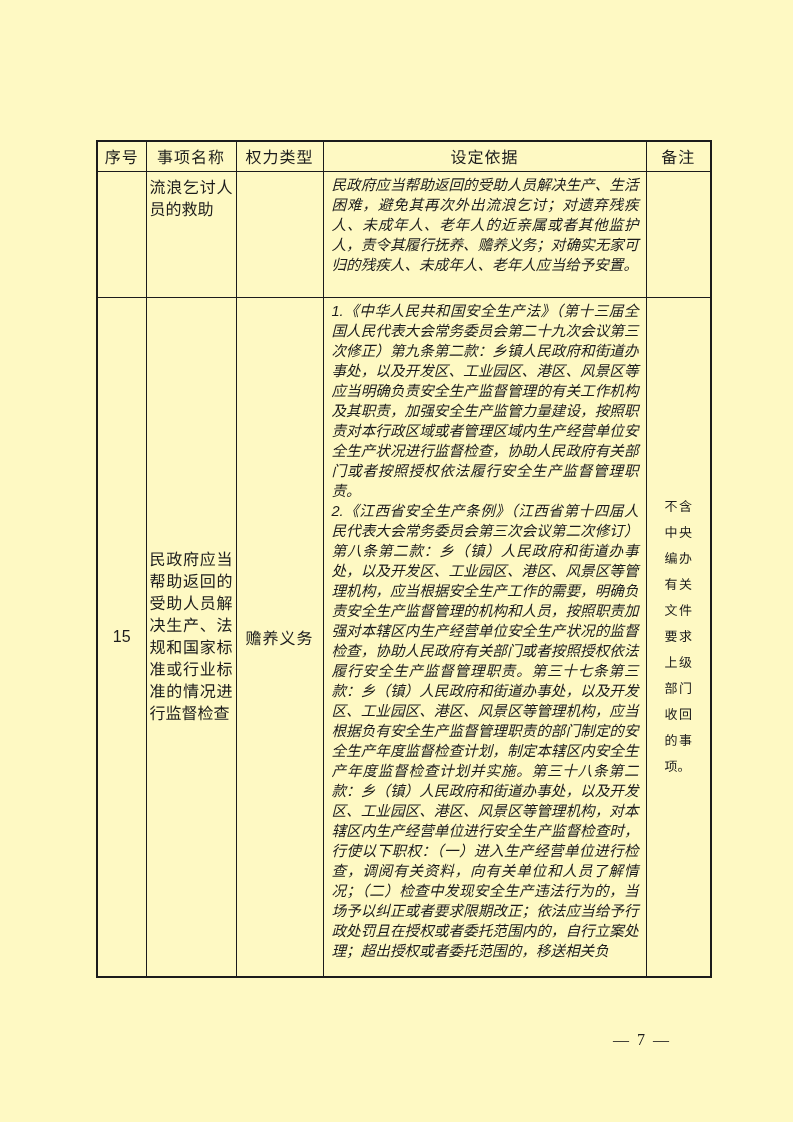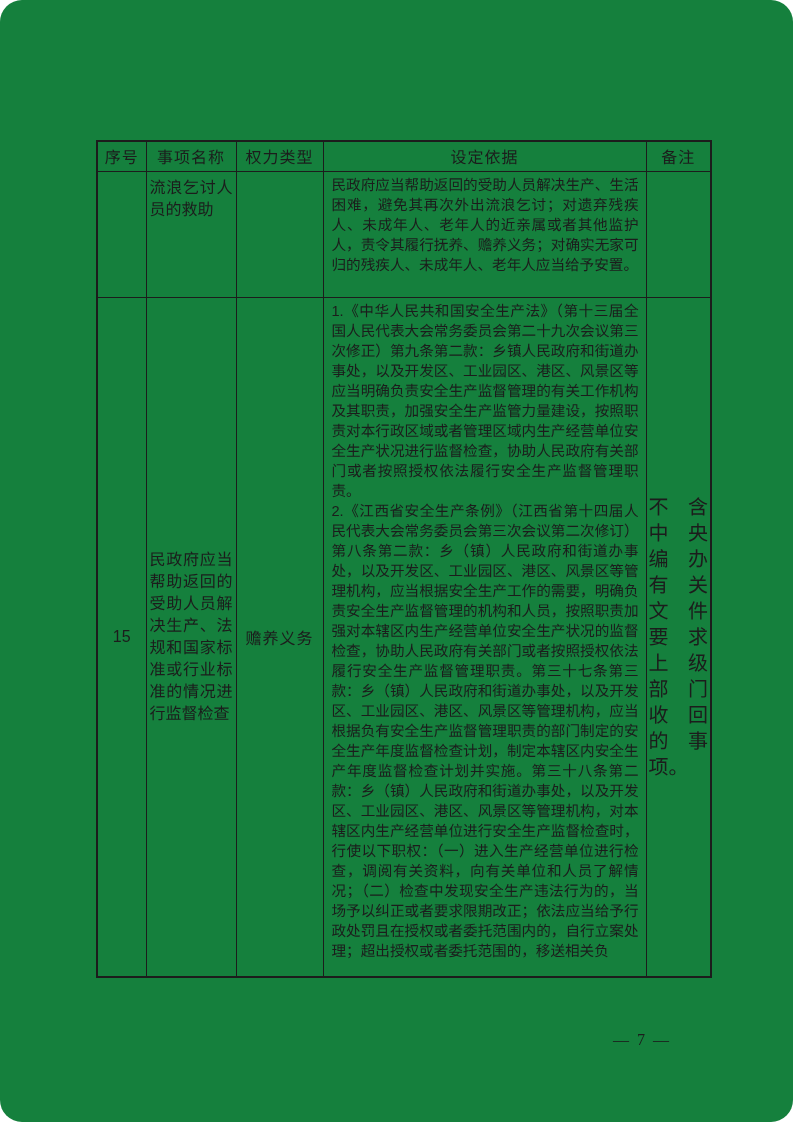--- a/index.html
+++ b/index.html
@@ -4,21 +4,21 @@
 <style>
   * { margin: 0; padding: 0; box-sizing: border-box; }
   html, body {
     width: 793px; height: 1122px;
     background: #ffffff;
     color: #1c1c1c;
     font-family: "Liberation Sans", sans-serif;
     position: relative;
     overflow: hidden;
   }
-  .doc-page { position: absolute; inset: 0; background: #15803d; border-radius: 22px; }
+  .doc-page { position: absolute; inset: 0; background: #fef9c3; }
 
   table.power-table {
     position: absolute;
     left: 96px; top: 140px;
     width: 614px;
     border-collapse: collapse;
     table-layout: fixed;
     border: 2px solid #1c1c1c;
   }
   .power-table th, .power-table td {
@@ -47,30 +47,31 @@
     line-height: 22px;
   }
   td.cell-name .just, td.cell-note .just {
     text-align: justify;
     text-justify: inter-character;
   }
   td.cell-type { text-align: center; font-size: 16px; letter-spacing: 1px; }
   td.cell-basis {
     padding: 3px 7px 0 8px;
     vertical-align: top !important;
+    font-style: italic;
   }
   td.cell-basis p {
     font-size: 14.6px;
     line-height: 20px;
     text-align: justify;
     text-justify: inter-ideograph;
   }
   td.cell-note {
-    padding: 4px 2px;
-    font-size: 20px;
+    padding: 4px 18px;
+    font-size: 13px;
     line-height: 26px;
   }
 
   .page-number {
     position: absolute;
     top: 1031px;
     left: 596px;
     width: 92px;
     text-align: center;
     font-size: 16px;

